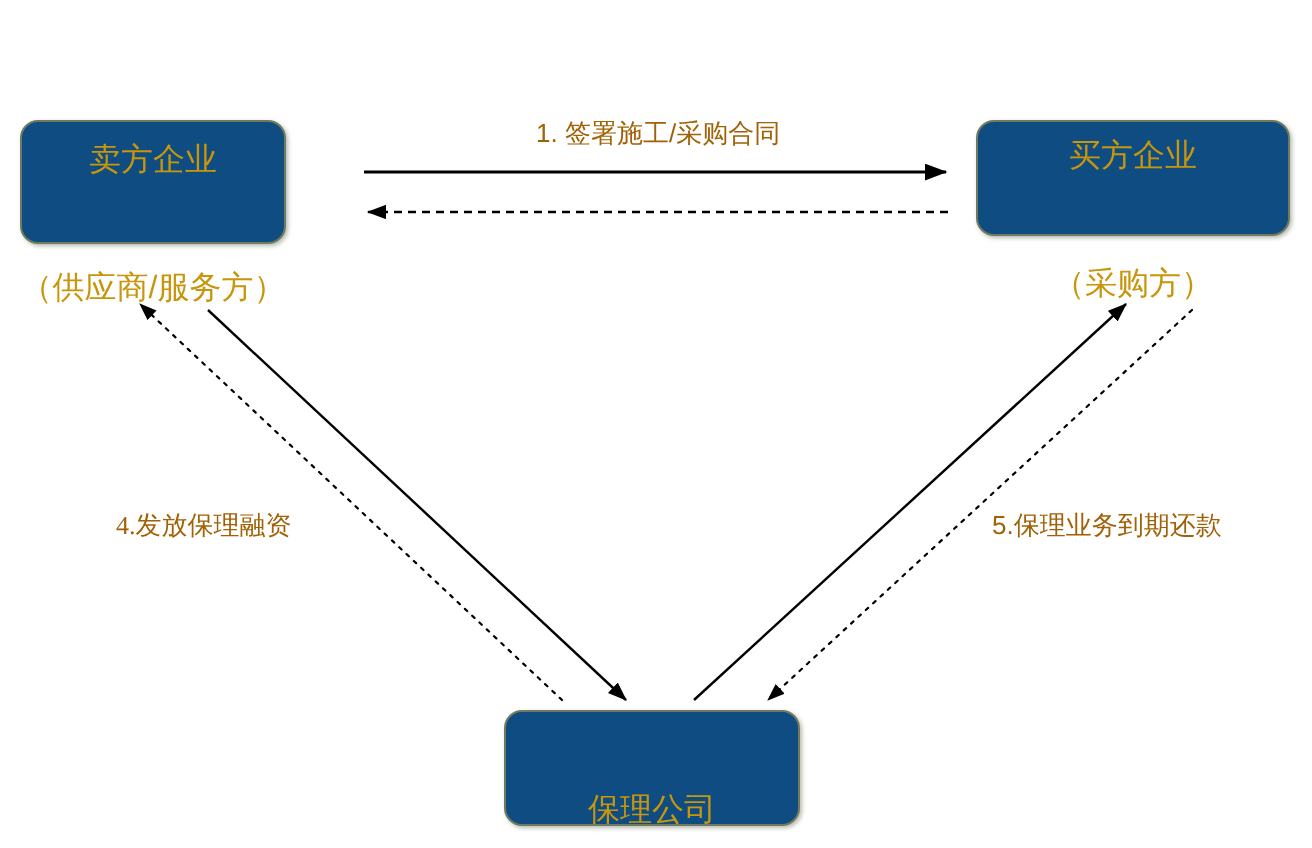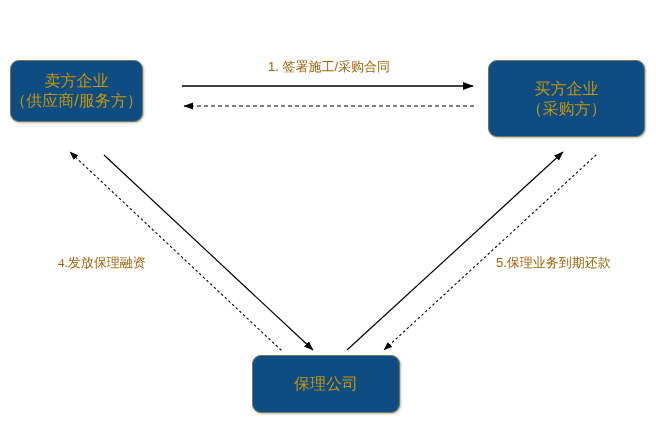--- a/index.html
+++ b/index.html
@@ -32,23 +32,23 @@
     display: flex;
     flex-direction: column;
     align-items: center;
     justify-content: center;
     text-align: center;
     line-height: 1.25;
     font-size: 16px;
     box-shadow: 1px 1px 2px rgba(120,130,110,0.55);
     border: 1px solid #6f7a5e;
   }
-  .node .line1, .node .line2 { display: block; white-space: nowrap; }
+  .node .line1, .node .line2 { display: block; white-space: nowrap; margin-top: 44px; }
   #node-seller  { left: 10px;  top: 60px;  width: 133px; height: 62px; }
-  #node-buyer   { left: 488px; top: 60px;  width: 157px; height: 77px; }
+  #node-buyer   { left: 488px; top: 60px;  width: 157px; height: 58px; }
   #node-factor  { left: 252px; top: 355px; width: 148px; height: 58px; }
 
   .edge-label {
     position: absolute;
     color: #a16207;
     font-size: 13px;
     white-space: nowrap;
     line-height: 1.1;
   }
   #lbl-contract    { left: 268px; top: 60px; }

